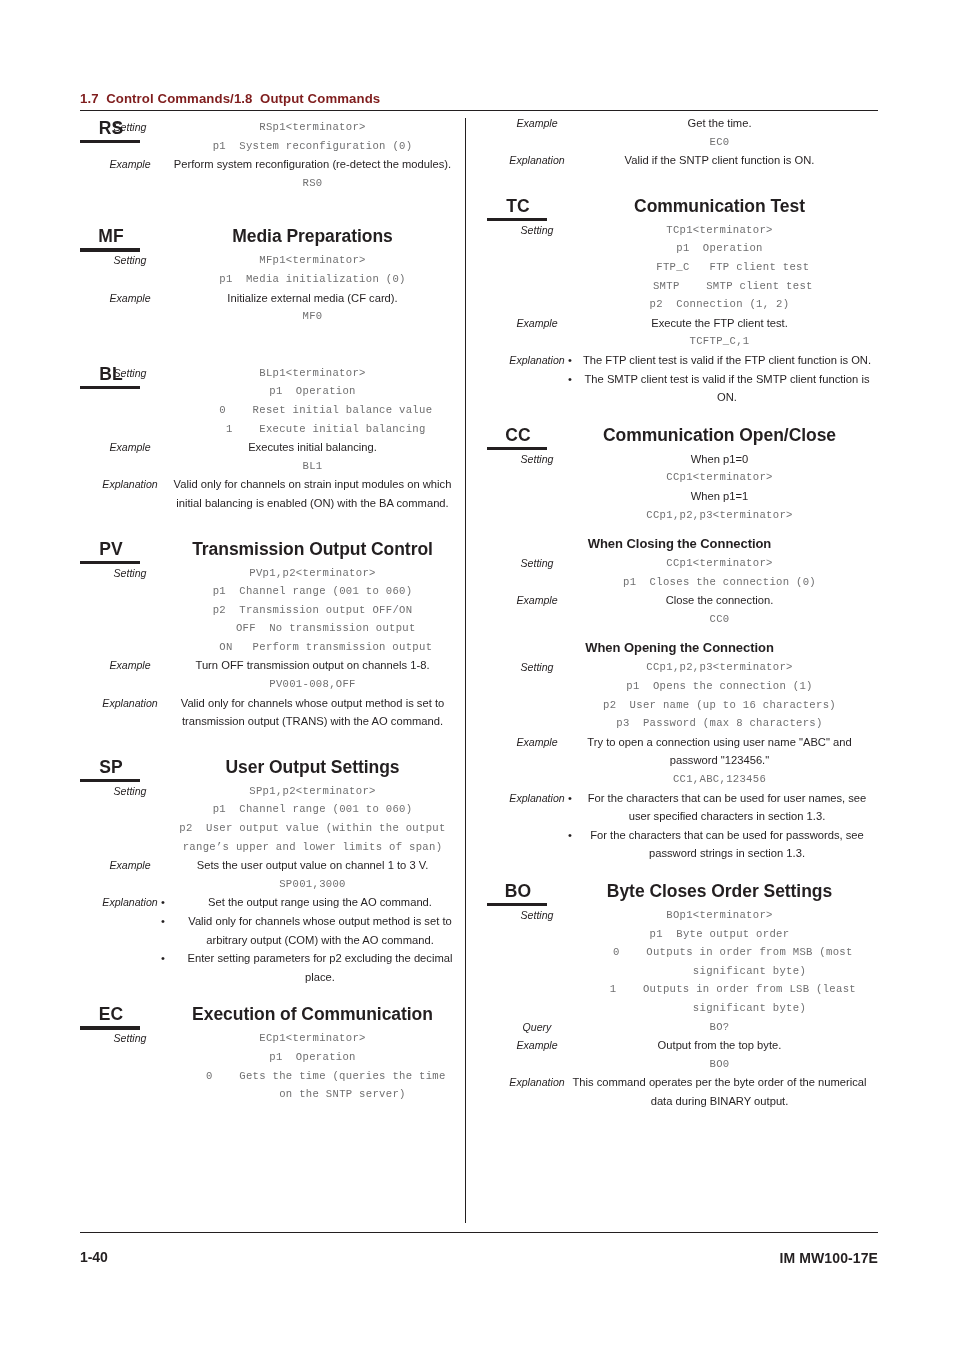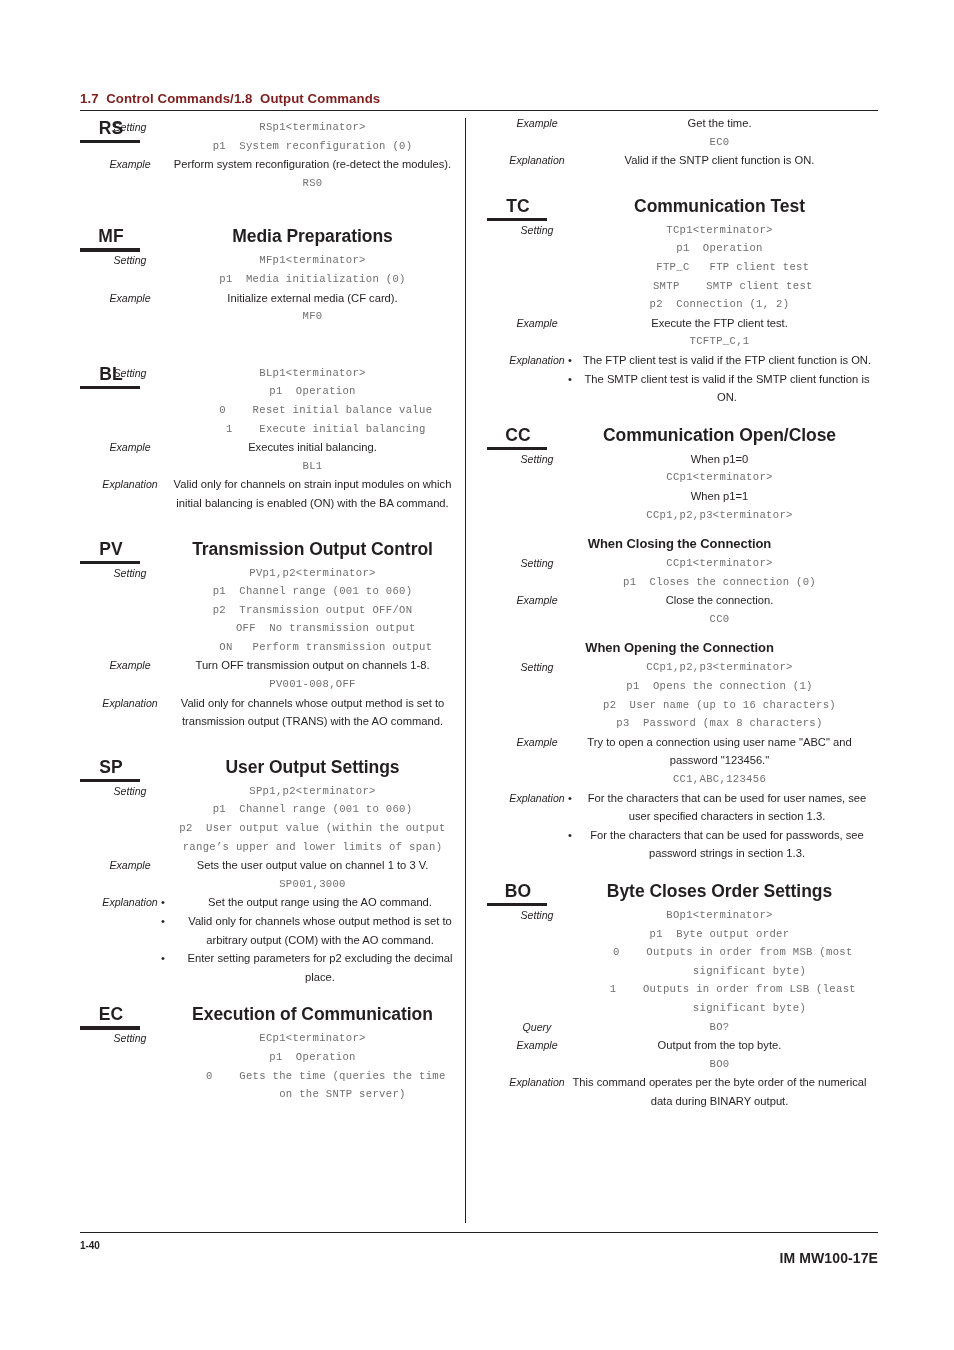--- a/index.html
+++ b/index.html
@@ -185,22 +185,22 @@
   .footer {
     position: absolute;
     left: 80px;
     top: 1240px;
     width: 798px;
     height: 20px;
   }
   .footer-page {
     position: absolute;
     left: 0;
-    top: 0;
-    font-size: 10px;
+    top: 9px;
+    font-size: 14px;
     font-weight: bold;
     letter-spacing: -0.1px;
   }
   .footer-doc {
     position: absolute;
     right: 0;
     top: 10px;
     font-size: 14px;
     font-weight: bold;
     letter-spacing: 0.1px;

